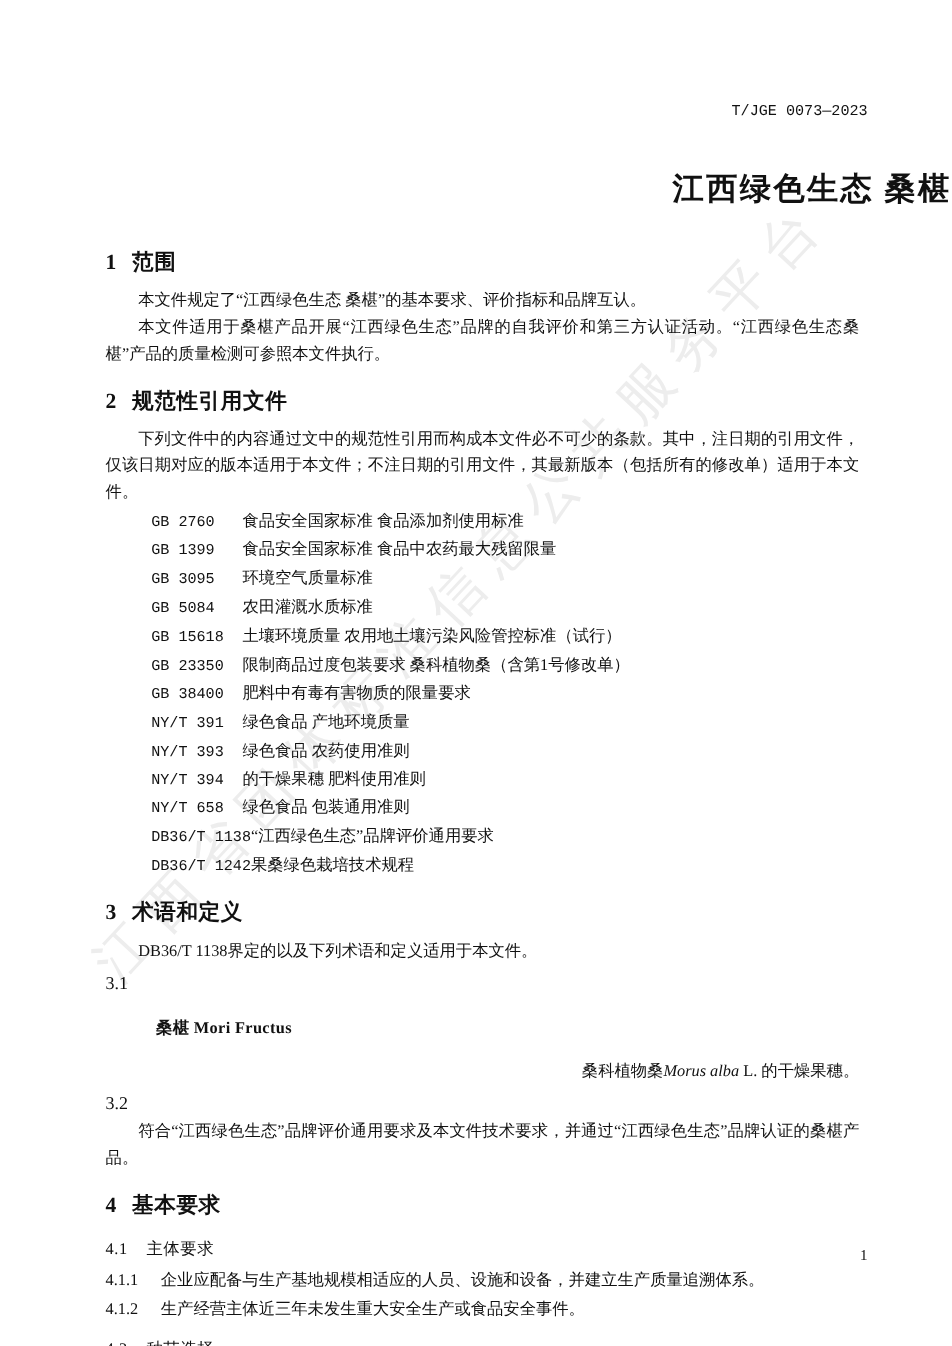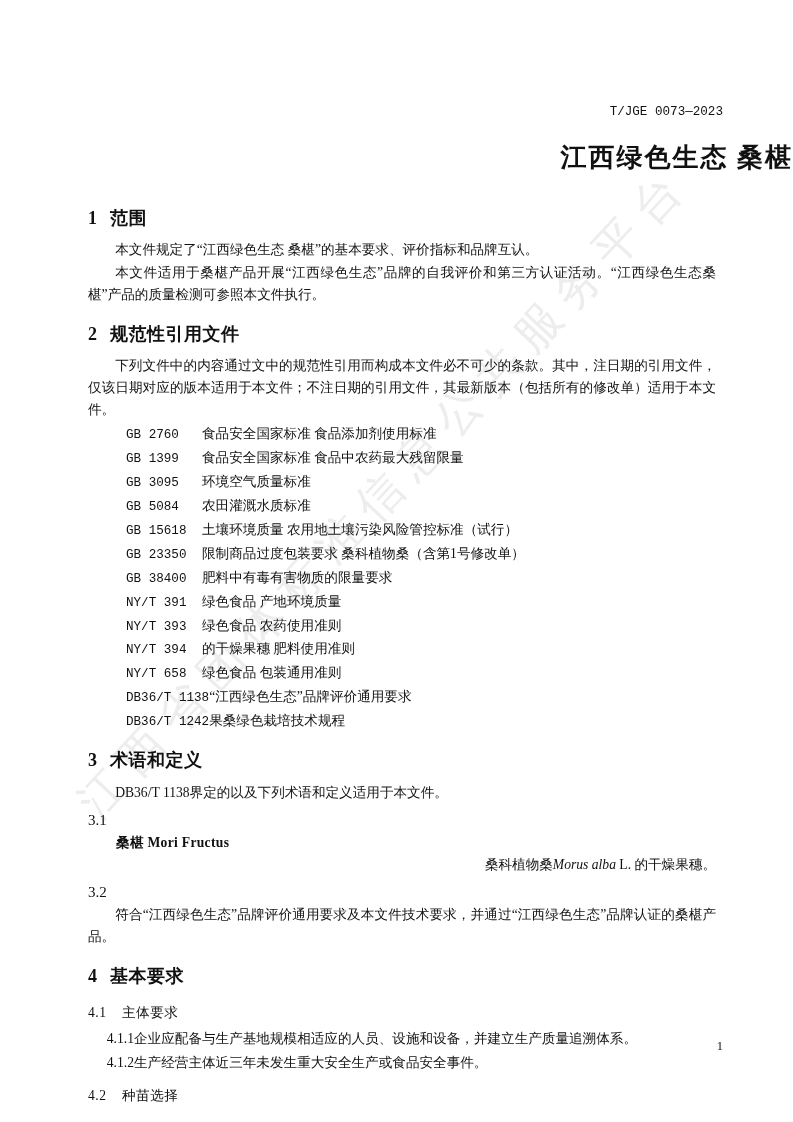--- a/index.html
+++ b/index.html
@@ -37,21 +37,21 @@
     transform-origin: left bottom;
     transform: rotate(-47deg);
     font-family: "Liberation Serif", serif;
     font-size: 46px;
     letter-spacing: 12px;
     color: #ededed;
     white-space: nowrap;
   }
   .header-code {
     position: absolute;
-    top: 105px;
+    top: 86px;
     right: 70px;
     font-size: 13.5px;
     font-family: "Liberation Serif", serif;
     letter-spacing: 0.4px;
   }
   .doc-title {
     position: absolute;
     top: 140px;
     left: 0;
     right: 0;
@@ -113,37 +113,36 @@
     min-width: 76px;
   }
   .clause-num {
     margin: 4px 0 0 0;
     text-indent: 0;
     font-size: 15px;
   }
   .term {
     padding-left: 28px;
     font-weight: bold;
-    margin: 0;
+    margin: 14px;
     letter-spacing: 0.3px;
   }
   .term-def {
     padding-left: 28px;
     margin: 0 0 2px 0;
     text-align: right;
   }
   .sub {
     margin: 1px 0 1px 0;
     text-indent: 0;
     padding-left: 0;
   }
   .sub .num {
     display: inline-block;
     width: 46px;
-    text-align: right;
   }
   .mono {
     font-family: "Liberation Mono", monospace;
     font-size: 12.6px;
     letter-spacing: 0;
   }
   .ital {
     font-style: italic;
   }
   .page-no {

